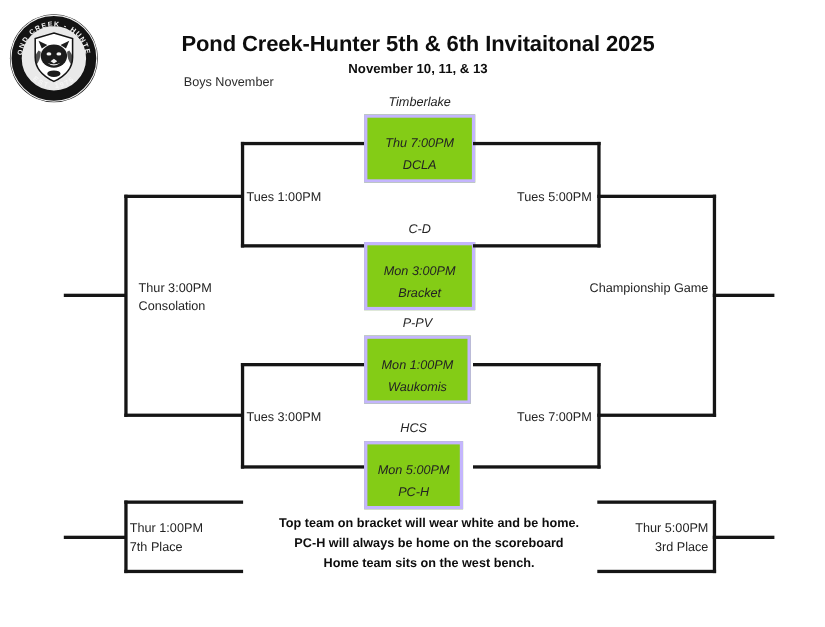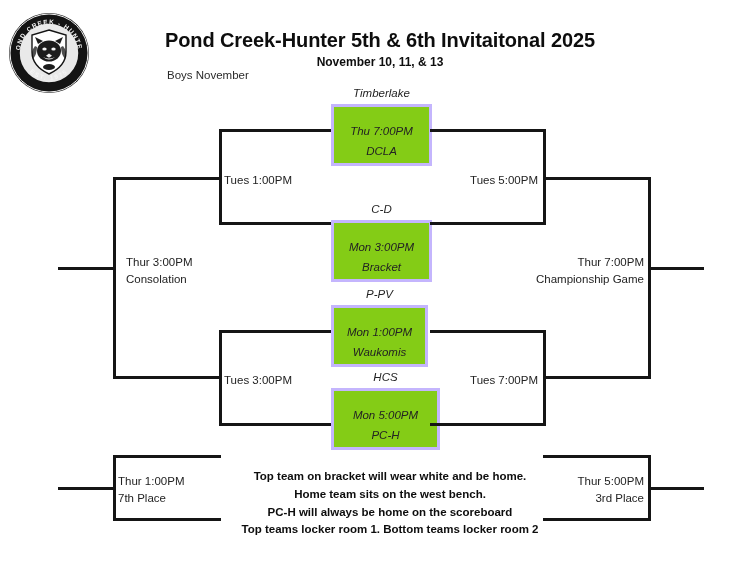--- a/index.html
+++ b/index.html
@@ -209,21 +209,21 @@
     <div class="gametime">Mon 3:00PM</div>
     <div class="slot-bottom">Bracket</div>
   </div>
 
   <div class="gamebox" style="left:331px; top:305px; width:97px; height:62px;">
     <div class="slot-top">P-PV</div>
     <div class="gametime">Mon 1:00PM</div>
     <div class="slot-bottom">Waukomis</div>
   </div>
 
-  <div class="gamebox" style="left:331px; top:388px; width:109px; height:62px;">
+  <div class="gamebox" style="left:331px; top:401px; width:90px; height:62px;">
     <div class="slot-top">HCS</div>
     <div class="gametime">Mon 5:00PM</div>
     <div class="slot-bottom">PC-H</div>
   </div>
 
   <div class="hline" style="left:430px; top:129px; width:116px;"></div>
   <div class="hline" style="left:430px; top:222px; width:116px;"></div>
   <div class="vline" style="left:543px; top:129px; height:96px;"></div>
   <div class="round-label right-anchored" style="left:408px; top:172px; width:130px;">
     <div>Tues 5:00PM</div>
@@ -234,21 +234,20 @@
   <div class="vline" style="left:543px; top:330px; height:96px;"></div>
   <div class="round-label right-anchored" style="left:408px; top:372px; width:130px;">
     <div>Tues 7:00PM</div>
   </div>
 
   <div class="hline" style="left:543px; top:177px; width:108px;"></div>
   <div class="hline" style="left:543px; top:376px; width:108px;"></div>
   <div class="vline" style="left:648px; top:177px; height:202px;"></div>
   <div class="hline" style="left:648px; top:267px; width:56px;"></div>
   <div class="round-label right-anchored" style="left:518px; top:254px; width:126px;">
-    <div>Thur 7:00PM</div>
     <div>Championship Game</div>
   </div>
 
   <div class="hline" style="left:58px;  top:487px; width:56px;"></div>
   <div class="vline" style="left:113px; top:455px; height:66px;"></div>
   <div class="hline" style="left:113px; top:455px; width:108px;"></div>
   <div class="hline" style="left:113px; top:518px; width:108px;"></div>
   <div class="round-label left-anchored" style="left:118px; top:473px;">
     <div>Thur 1:00PM</div>
     <div>7th Place</div>
@@ -258,18 +257,17 @@
   <div class="hline" style="left:543px; top:455px; width:108px;"></div>
   <div class="hline" style="left:543px; top:518px; width:108px;"></div>
   <div class="hline" style="left:648px; top:487px; width:56px;"></div>
   <div class="round-label right-anchored" style="left:518px; top:473px; width:126px;">
     <div>Thur 5:00PM</div>
     <div>3rd Place</div>
   </div>
 
   <div class="notes">
     <div>Top team on bracket will wear white and be home.</div>
+    <div>PC-H will always be home on the scoreboard</div>
     <div>Home team sits on the west bench.</div>
-    <div>PC-H will always be home on the scoreboard</div>
-    <div>Top teams locker room 1.  Bottom teams locker room 2</div>
   </div>
 
 </div>
 
 </body></html>

